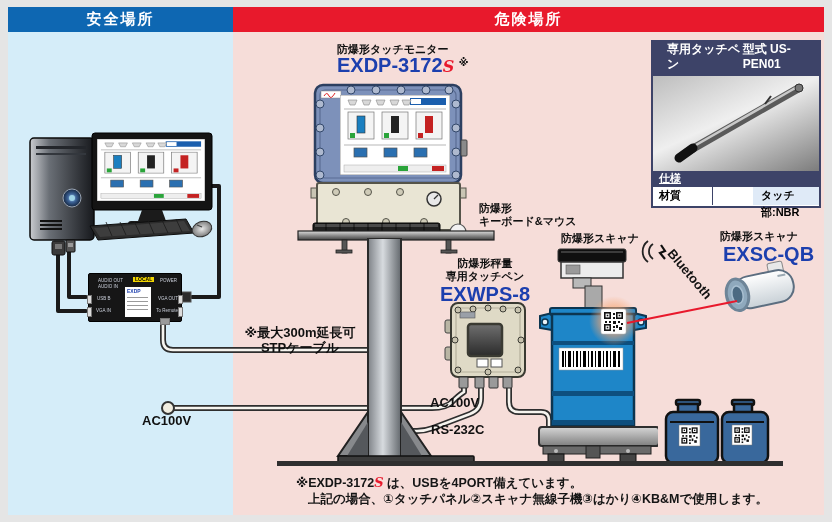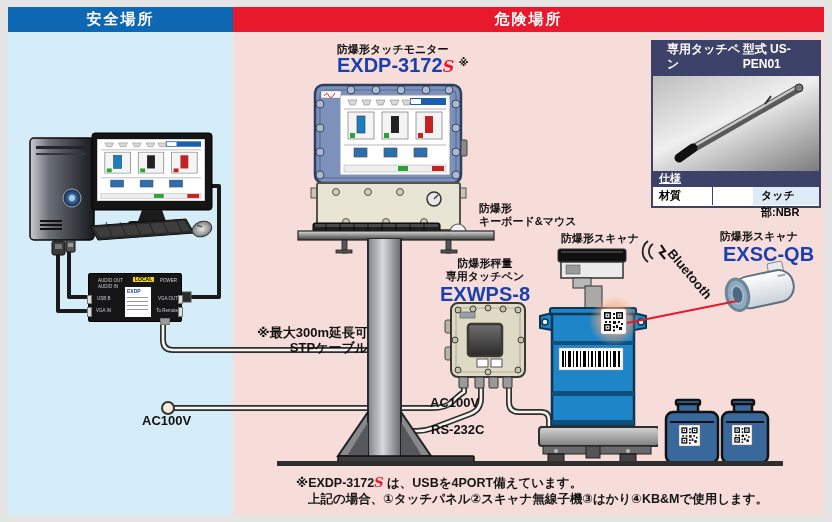--- a/index.html
+++ b/index.html
@@ -5,21 +5,21 @@
   html,body{margin:0;padding:0;background:#fff;}
   #canvas{position:relative;width:832px;height:522px;background:#e5e5e5;overflow:hidden;
           font-family:"Liberation Sans","DejaVu Sans",sans-serif;}
   .abs{position:absolute;}
   .zone-hdr{display:flex;align-items:center;justify-content:center;color:#fff;
             font-weight:bold;font-size:15px;letter-spacing:2px;}
   .lbl{position:absolute;font-weight:bold;color:#101010;font-size:11px;line-height:13px;white-space:nowrap;}
   .model{position:absolute;font-weight:bold;color:#1c3fae;font-size:20px;white-space:nowrap;}
   .script-s{font-family:"DejaVu Serif",serif;font-style:italic;font-weight:bold;color:#e8192c;}
   .note-mark{font-size:10px;color:#111;vertical-align:super;font-weight:bold;}
-  .cab-note{position:absolute;font-weight:bold;color:#101010;font-size:13px;line-height:15px;text-align:right;white-space:nowrap;}
+  .cab-note{position:absolute;font-weight:bold;color:#101010;font-size:13px;line-height:15px;text-align:center;white-space:nowrap;}
   .io{position:absolute;color:#c9ced9;font-size:4.5px;line-height:5px;white-space:nowrap;}
   .port{position:absolute;background:#ddd;border:1px solid #777;}
   .footnote{position:absolute;font-weight:bold;color:#151515;font-size:12.5px;white-space:nowrap;}
   
   .pen-panel{position:absolute;left:651px;top:40px;width:170px;height:168px;background:#fff;
              border:2px solid #3d4368;box-sizing:border-box;}
   .pen-hdr{height:34px;background:#3d4368;color:#fff;font-weight:bold;font-size:12px;line-height:15px;
            display:flex;flex-direction:row;justify-content:center;padding-left:14px;}
   .pen-img{position:relative;height:95px;background:linear-gradient(155deg,#bdbdbd 0%,#efefef 45%,#7c7c7c 100%);}
   .pen-spec-hdr{height:15px;background:#3d4368;color:#fff;font-weight:bold;font-size:11px;line-height:15px;padding-left:6px;text-decoration:underline;}

